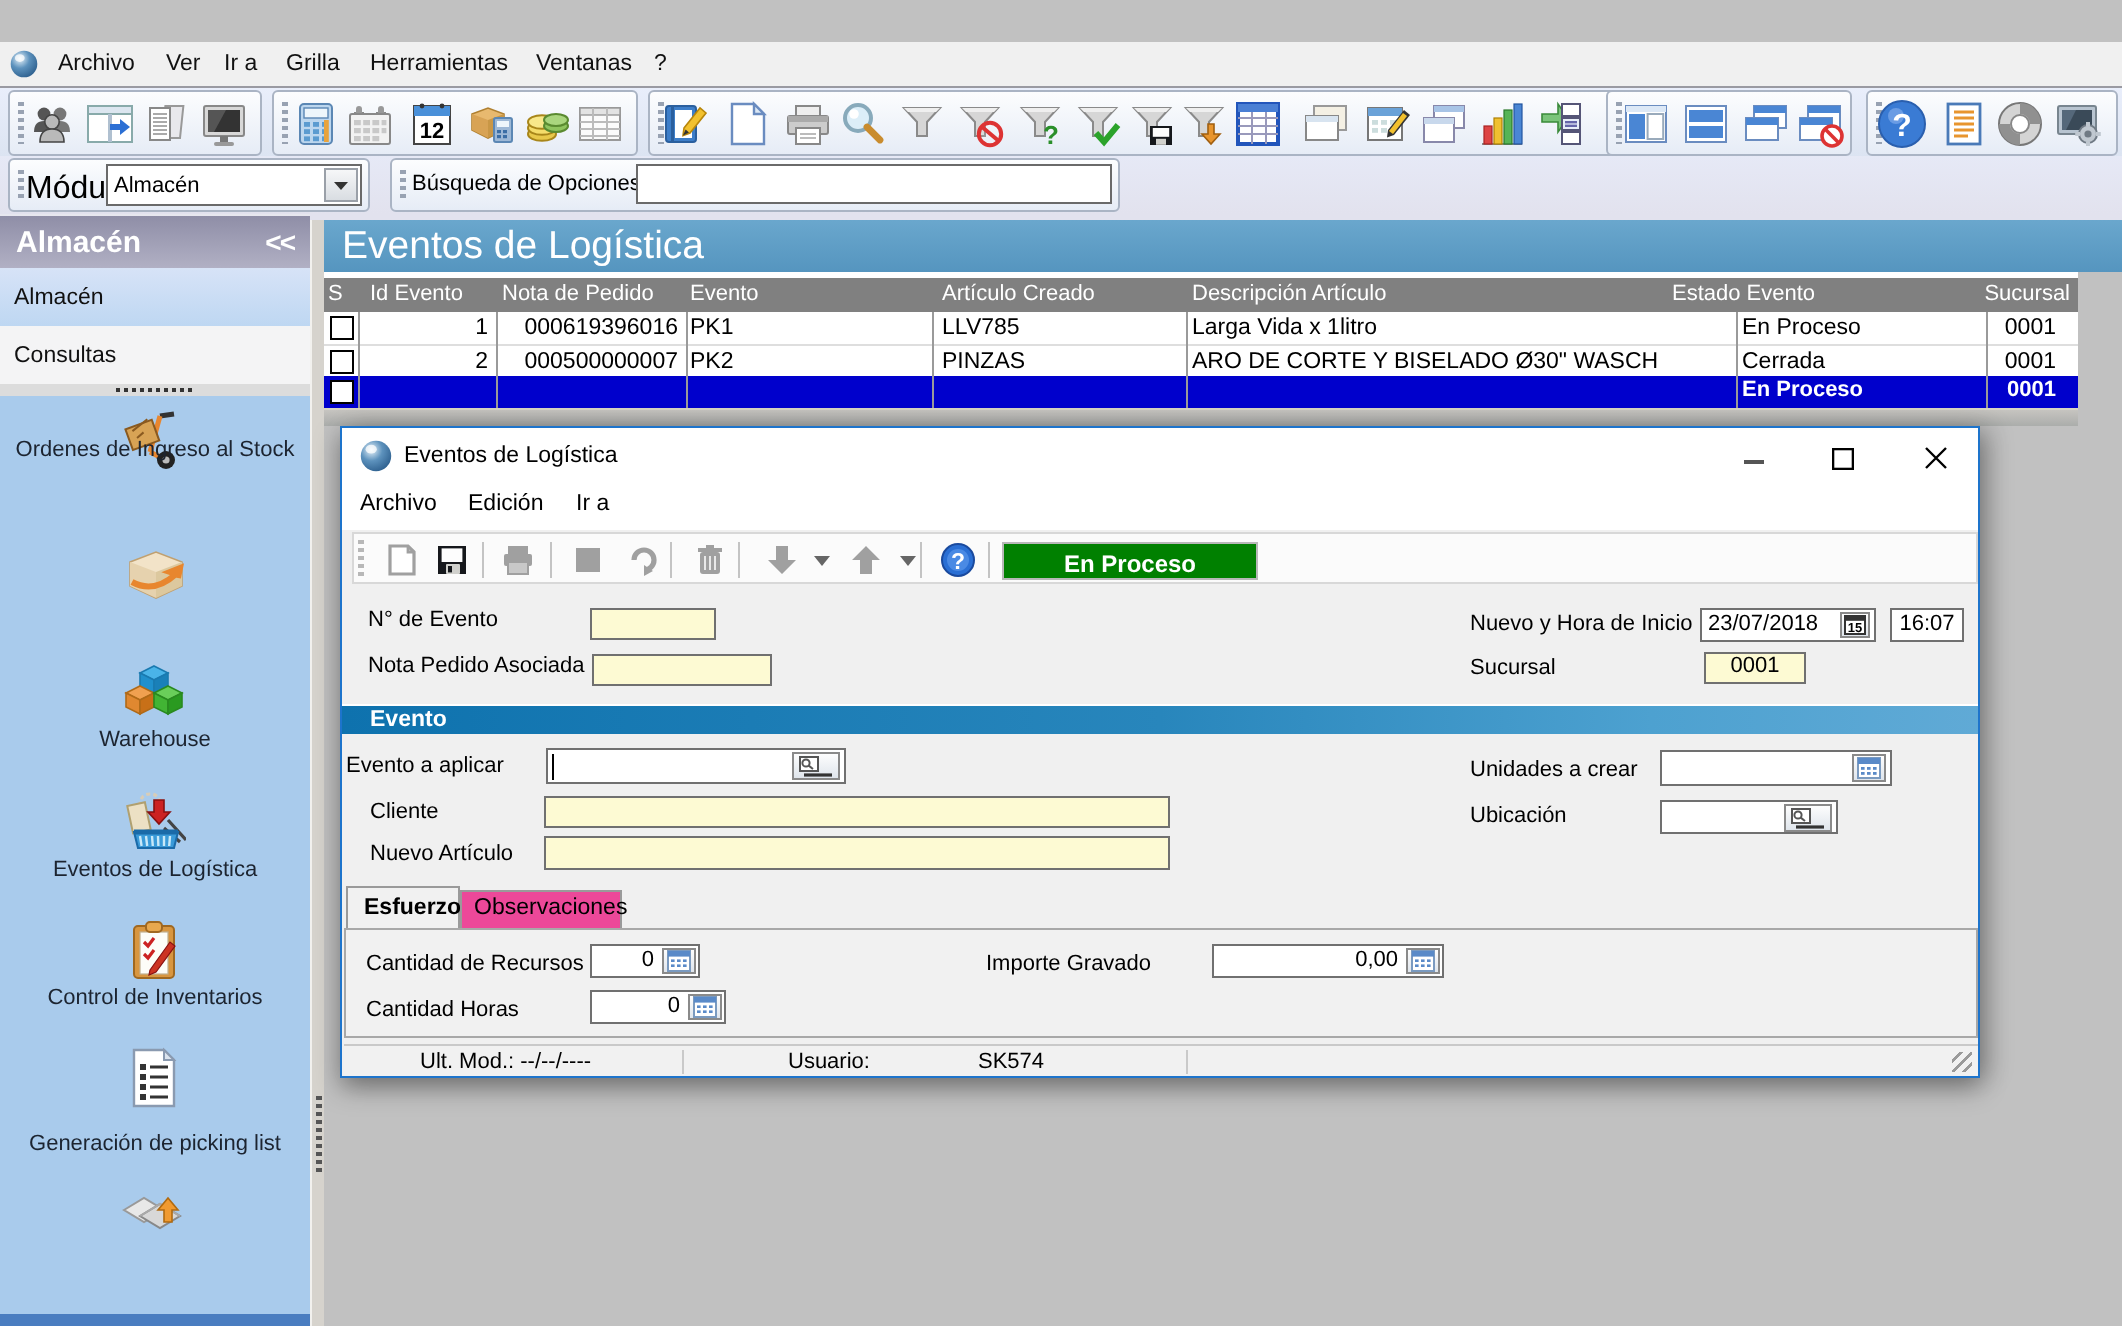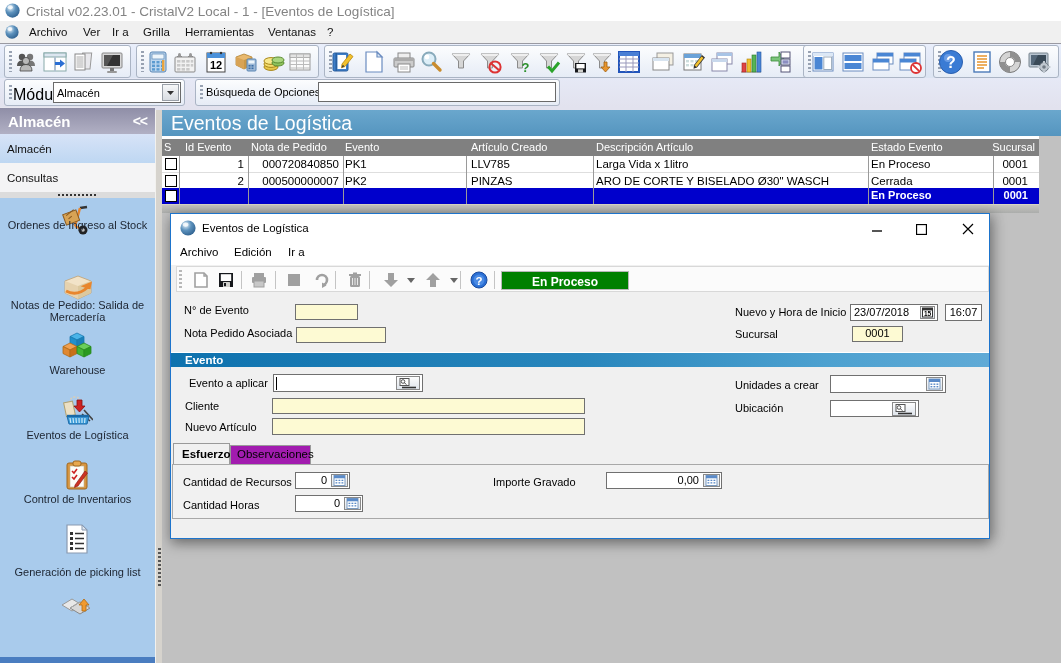--- a/index.html
+++ b/index.html
@@ -49,43 +49,29 @@
 #dmenu { left:0; top:27px; width:818px; height:24px; background:#fff; font-size:11.5px; color:#000; }
 #dmenu span { position:absolute; top:5px; }
 #dtbar { left:5px; top:52px; width:813px; height:26px; background:#fbfbfb; border:1px solid #d8d8d8; }
 #dbody { left:0; top:79px; width:818px; height:245px; font-size:11px; }
 .lbl { position:absolute; font-size:11px; color:#000; white-space:nowrap; }
 .inp { position:absolute; border:1px solid #707070; background:#fff; font-size:11px; }
 .yellow { background:#fdfad3; }
 #evbar { position:absolute; left:0px; top:59px; width:818px; height:15px;
   background:linear-gradient(90deg,#0e72ae 0%,#2886bc 50%,#4da1d0 80%,#60aad6 100%); border-top:1px solid #fff; }
 #evbar span { position:absolute; left:14px; top:1px; color:#fff; font-weight:bold; font-size:11.5px; }
-.tab { position:absolute; font-size:11.5px; border:1px solid #9a9a9a; background:#a21caf; }
+.tab { position:absolute; font-size:11.5px; border:1px solid #9a9a9a; background:#ec4899; }
 #tabpanel { position:absolute; left:1px; top:171px; width:817px; height:55px; border:1px solid #a8a8a8; background:#f1f1f1; }
 #dstatus { left:1px; top:229px; width:817px; height:16px; background:#f1f1f1; border-top:1px solid #c9c9c9; font-size:11px; }
 .minibtn { position:absolute; border:1px solid #8a8a8a; background:linear-gradient(#fdfdfd,#dfe5ec); }
 .vsep { position:absolute; width:1px; height:18px; background:#c4c4c4; top:4px; }
 </style>
 </head>
 <body>
 <div id="app">
-<div class="abs" id="titlebar">
-    <svg class="abs" style="left:5px;top:3px" width="15" height="15" viewBox="0 0 16 16">
-        <defs>
-          <radialGradient id="gb53" cx="0.35" cy="0.3" r="0.9">
-            <stop offset="0" stop-color="#e8f3fa"></stop>
-            <stop offset="0.4" stop-color="#5d92bd"></stop>
-            <stop offset="1" stop-color="#1d4e7e"></stop>
-          </radialGradient>
-        </defs>
-        <circle cx="8" cy="8" r="7.6" fill="url(#gb53)"></circle>
-        <ellipse cx="5.6" cy="4.6" rx="2.8" ry="2.2" fill="#ffffff" fill-opacity="0.75"></ellipse>
-      </svg>
-    <span class="abs txt">Cristal v02.23.01 - CristalV2 Local - 1 - [Eventos de Logística]</span>
-  </div>
   <div class="abs" id="menubar">
     <svg class="abs" style="left:5px;top:4px" width="14" height="14" viewBox="0 0 16 16">
         <defs>
           <radialGradient id="gb54" cx="0.35" cy="0.3" r="0.9">
             <stop offset="0" stop-color="#e8f3fa"></stop>
             <stop offset="0.4" stop-color="#5d92bd"></stop>
             <stop offset="1" stop-color="#1d4e7e"></stop>
           </radialGradient>
         </defs>
         <circle cx="8" cy="8" r="7.6" fill="url(#gb54)"></circle>
@@ -415,21 +401,20 @@
         <circle cx="23" cy="26" r="4.5" fill="#222"></circle>
         <circle cx="23" cy="26" r="1.8" fill="#bbb"></circle>
       </svg>
       <div class="sblabel" style="top:112px">Ordenes de Ingreso al Stock</div>
       <svg class="abs" style="left:61px;top:164px" width="33" height="33" viewBox="0 0 33 33">
         <path d="M4 10 L17 5 L30 10 L30 22 L17 28 L4 22 Z" fill="#f2e3c8" stroke="#c0a070" stroke-width="0.8"></path>
         <path d="M4 10 L17 15 L17 28 L4 22 Z" fill="#e6d2ae"></path>
         <path d="M17 15 L30 10 L30 22 L17 28 Z" fill="#dcc89e"></path>
         <path d="M5 20 Q16 26 27 16 L24 15 L29 13 L28 18" fill="none" stroke="#e8862e" stroke-width="3"></path>
       </svg>
-      <div class="sblabel" style="top:192px">Notas de Pedido: Salida de<br>Mercadería</div>
       <svg class="abs" style="left:61px;top:224px" width="33" height="33" viewBox="0 0 33 33">
         <g stroke-width="0.8">
           <path d="M16 2 L23 5.5 L16 9 L9 5.5 Z" fill="#4ab4e8" stroke="#1a7ab0"></path>
           <path d="M9 5.5 L16 9 L16 16 L9 12.5 Z" fill="#2090cc" stroke="#1a7ab0"></path>
           <path d="M23 5.5 L16 9 L16 16 L23 12.5 Z" fill="#1a80b8" stroke="#1a7ab0"></path>
           <path d="M9 12 L16 15.5 L9 19 L2 15.5 Z" fill="#f0a050" stroke="#b06a18"></path>
           <path d="M2 15.5 L9 19 L9 26 L2 22.5 Z" fill="#e08830" stroke="#b06a18"></path>
           <path d="M16 15.5 L9 19 L9 26 L16 22.5 Z" fill="#c87018" stroke="#b06a18"></path>
           <path d="M23 12 L30 15.5 L23 19 L16 15.5 Z" fill="#6ace5a" stroke="#2a8a20"></path>
           <path d="M16 15.5 L23 19 L23 26 L16 22.5 Z" fill="#42b434" stroke="#2a8a20"></path>
@@ -487,27 +472,27 @@
         <span>Eventos de Logística</span>
       </div>
     <div class="abs" id="gridwrap">
       <div id="ghead">
         <span style="left:2px">S</span>
           <span style="left:23px">Id Evento</span>
           <span style="left:89px">Nota de Pedido</span>
         <span style="left:183px">Evento</span>
           <span style="left:309px">Artículo Creado</span>
           <span style="left:434px">Descripción Artículo</span>
-        <span style="left:709px">Estado Evento</span>
+        <span style="left:674px">Estado Evento</span>
           <span style="left:788px;width:85px;text-align:right">Sucursal</span>
       </div>
       <div class="grow" style="top:20px">
           <div class="cb"></div>
         <span style="left:0px;width:82px;text-align:right">1</span>
-          <span style="left:86px;width:91px;text-align:right">000720840850</span>
+          <span style="left:86px;width:91px;text-align:right">000619396016</span>
         <span style="left:183px">PK1</span>
           <span style="left:309px">LLV785</span>
           <span style="left:434px">Larga Vida x 1litro</span>
         <span style="left:709px">En Proceso</span>
           <span style="left:788px;width:78px;text-align:right">0001</span>
       </div>
       <div class="grow" style="top:37px">
           <div class="cb"></div>
         <span style="left:0px;width:82px;text-align:right">2</span>
           <span style="left:86px;width:91px;text-align:right">000500000007</span>
@@ -628,21 +613,21 @@
               </svg></div>
         </div>
         <div class="inp" style="left:774px;top:11px;width:37px;height:17px;text-align:center"><span style="position:relative;top:1px">16:07</span></div>
         <span class="lbl" style="left:13px;top:34px">Nota Pedido Asociada</span>
         <div class="inp yellow" style="left:125px;top:34px;width:90px;height:16px"></div>
         <span class="lbl" style="left:564px;top:35px">Sucursal</span>
         <div class="inp yellow" style="left:681px;top:33px;width:51px;height:16px;text-align:center"><span style="position:relative;top:0px">0001</span></div>
         <div id="evbar">
             <span>Evento</span>
           </div>
-        <span class="lbl" style="left:18px;top:84px">Evento a aplicar</span>
+        <span class="lbl" style="left:2px;top:84px">Evento a aplicar</span>
         <div class="inp" style="left:102px;top:81px;width:150px;height:18px">
           <div class="abs" style="left:2px;top:2px;width:1px;height:13px;background:#000"></div>
           <div class="minibtn" style="left:122px;top:1px;width:24px;height:14px"><svg width="22" height="12" viewBox="0 0 22 12">
                 <rect x="3" y="1.5" width="9" height="7" fill="#fff" stroke="#555"></rect>
                 <circle cx="6" cy="4.5" r="1.8" fill="none" stroke="#555"></circle>
                 <path d="M7.2 5.7 L9.5 7.5" stroke="#555"></path>
                 <path d="M5 10.5 h14" stroke="#333" stroke-width="1.6"></path>
               </svg></div>
         </div>
         <span class="lbl" style="left:564px;top:86px">Unidades a crear</span>
@@ -722,17 +707,25 @@
                     <rect x="3.5" y="4.7" width="1.8" height="1.3"></rect>
                     <rect x="6.5" y="4.7" width="1.8" height="1.3"></rect>
                     <rect x="9.5" y="4.7" width="1.8" height="1.3"></rect>
                     <rect x="3.5" y="7.2" width="1.8" height="1.3"></rect>
                     <rect x="6.5" y="7.2" width="1.8" height="1.3"></rect>
                     <rect x="9.5" y="7.2" width="1.8" height="1.3"></rect>
                   </g>
                 </svg></div>
             </div>
         </div>
+        <div class="abs" id="dstatus">
+          <span class="abs" style="left:38px;top:2px">Ult. Mod.: --/--/----</span>
+          <div class="abs" style="left:169px;top:2px;width:1px;height:12px;background:#c9c9c9"></div>
+          <span class="abs" style="left:222px;top:2px">Usuario:</span>
+          <span class="abs" style="left:317px;top:2px">SK574</span>
+          <div class="abs" style="left:421px;top:2px;width:1px;height:12px;background:#c9c9c9"></div>
+            <div class="abs" style="right:3px;top:3px;width:10px;height:10px;background:repeating-linear-gradient(135deg,rgba(0,0,0,0) 0 2.5px,#9a9a9a 2.5px 4px)"></div>
+        </div>
       </div>
     </div>
   </div>
   <div class="abs" style="left:155px;top:107px;width:906px;height:3px;background:#e2e2ee"></div>
 </div>
 
 </body></html>

